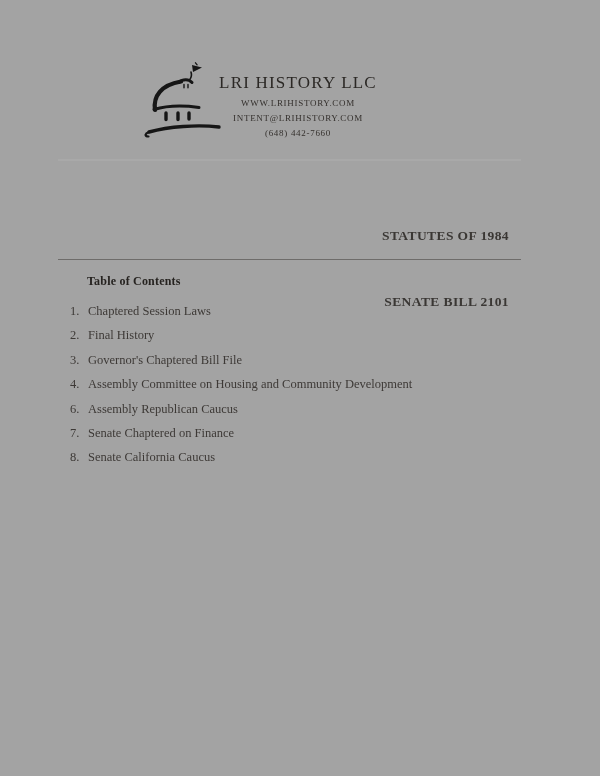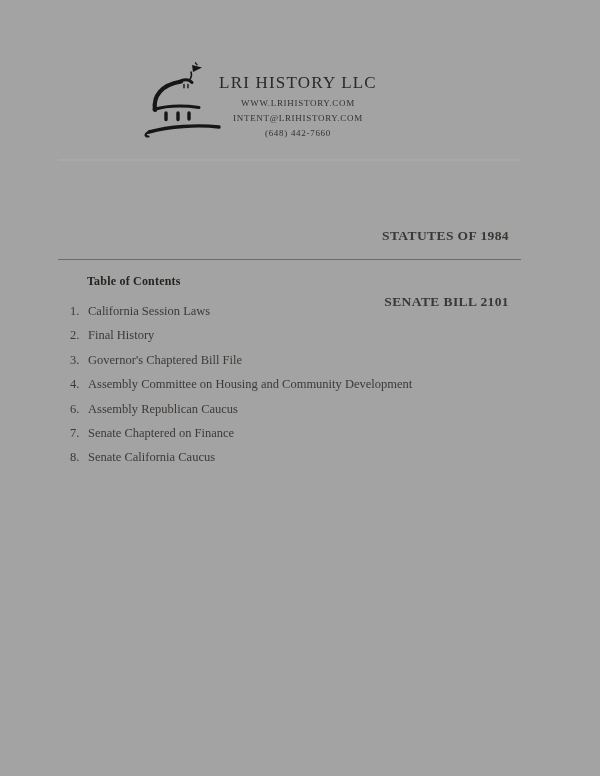--- a/index.html
+++ b/index.html
@@ -123,21 +123,21 @@
 
   <div class="reference">
     <div>STATUTES OF 1984</div>
     <div>SENATE BILL 2101</div>
   </div>
 
   <hr class="rule rule-2">
 
   <h2 class="toc-title">Table of Contents</h2>
   <ol class="toc-list">
-      <li><span class="num">1.</span><span>California Session Laws</span></li>
+      <li><span class="num">1.</span><span>Chaptered Session Laws</span></li>
       <li><span class="num">2.</span><span>Final History</span></li>
       <li><span class="num">3.</span><span>Governor's Chaptered Bill File</span></li>
       <li><span class="num">4.</span><span>Assembly Committee on Housing and Community Development</span></li>
       <li><span class="num">6.</span><span>Assembly Republican Caucus</span></li>
       <li><span class="num">7.</span><span>Senate Chaptered on Finance</span></li>
       <li><span class="num">8.</span><span>Senate California Caucus</span></li>
     </ol>
 
 </div>
 

